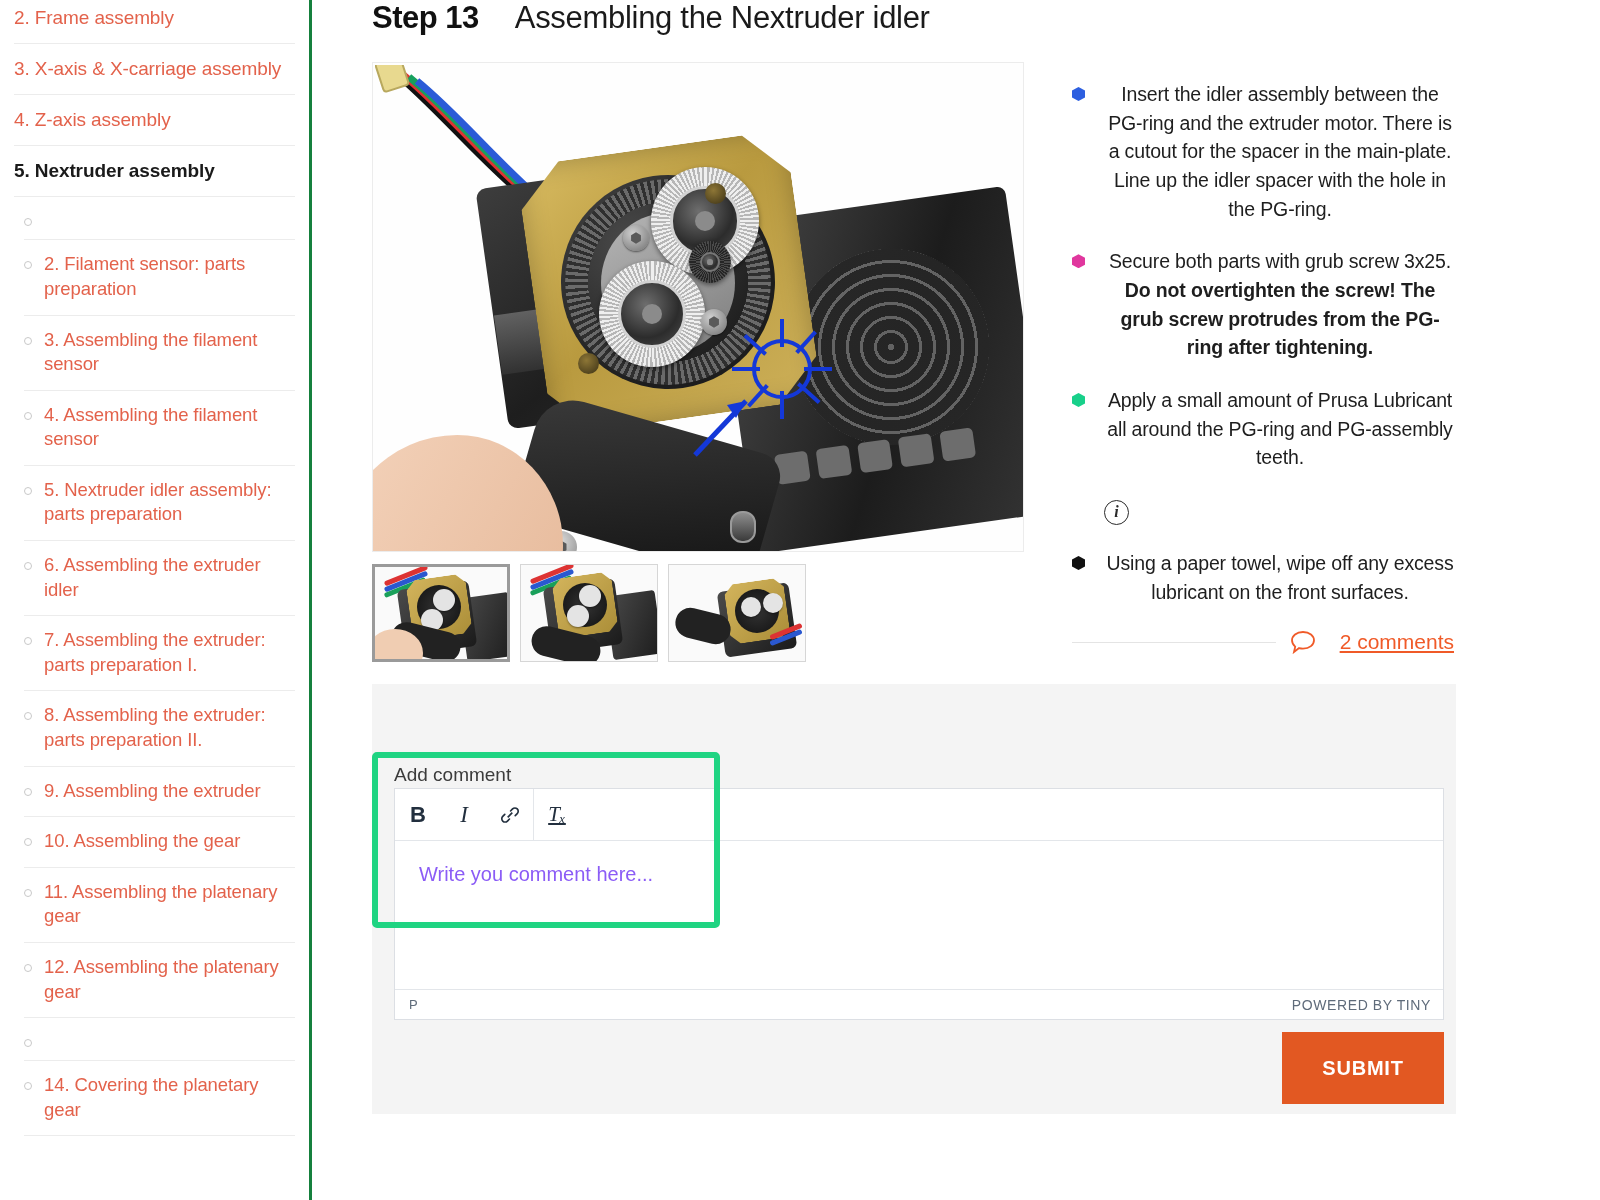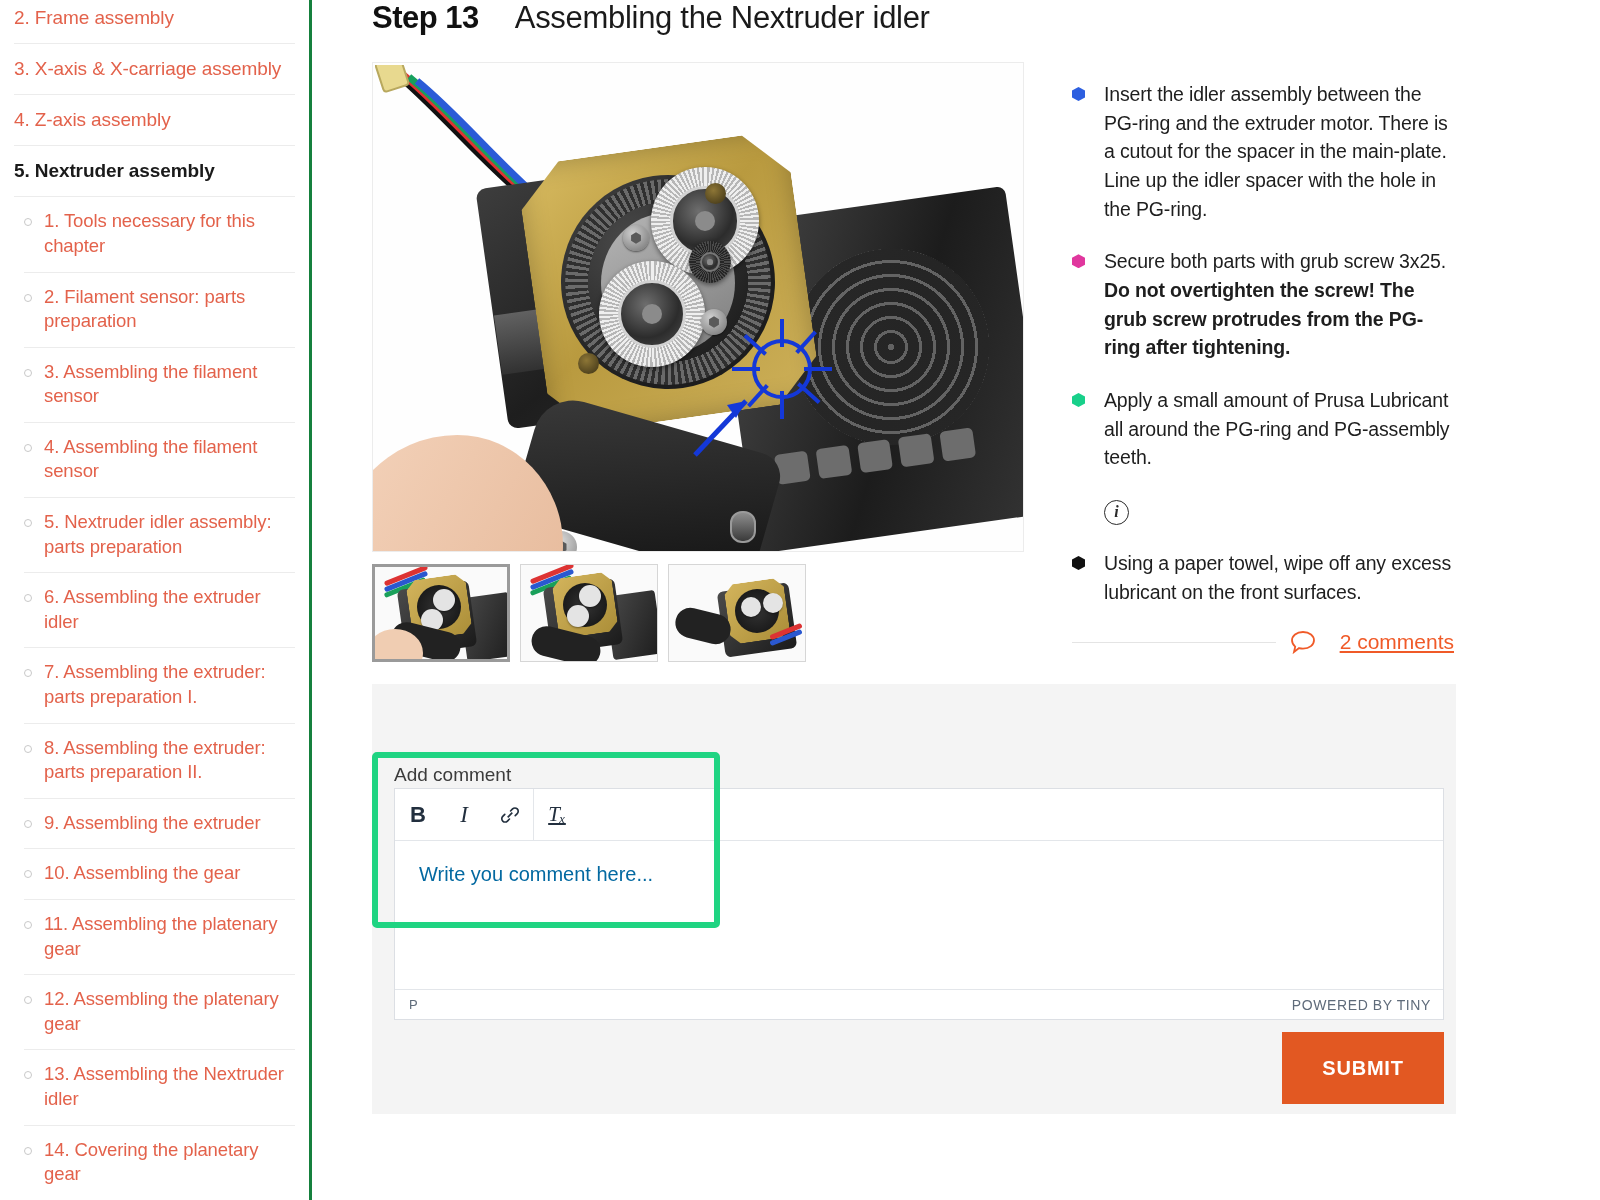--- a/index.html
+++ b/index.html
@@ -273,21 +273,21 @@
   .instr-col {
     flex: 1 1 auto;
     padding-left: 48px;
     padding-top: 18px;
   }
   .bullet-row { display: flex; gap: 19px; margin-bottom: 24px; }
   .hexb {
     flex: 0 0 13px; width: 13px; height: 14px; margin-top: 7px;
     clip-path: polygon(50% 0,100% 25%,100% 75%,50% 100%,0 75%,0 25%);
   }
-  .btext { font-size: 19.5px; line-height: 1.47; color: #1e1e1e; letter-spacing: -0.15px; }
+  .btext { font-size: 19.5px; line-height: 1.47; color: #1e1e1e; letter-spacing: -0.15px; text-align: center; }
   .btext b { font-weight: bold; }
   .tip-row { display: flex; gap: 14px; margin: 20px 0 24px 32px; }
   .tip-ico {
     flex: 0 0 25px; width: 25px; height: 25px; border-radius: 50%;
     border: 1.6px solid #2a2a2a; margin-top: 4px;
     font-size: 16px; font-style: italic; font-weight: bold;
     display: flex; align-items: center; justify-content: center;
     font-family: "Liberation Serif", serif; color: #2a2a2a;
   }
 
@@ -333,21 +333,21 @@
   .tb-group { display: flex; align-items: center; height: 100%; border-right: 1px solid #e3e6ea; }
   .tb-btn {
     width: 46px; height: 100%;
     display: flex; align-items: center; justify-content: center;
     color: #222f3e; font-size: 21px;
   }
   .tb-btn.bold { font-weight: bold; font-size: 22px; }
   .tb-btn.italic { font-family: "Liberation Serif", serif; font-style: italic; font-size: 23px; }
   .ebody {
     height: 148px; padding: 22px 24px;
-    font-size: 20px; color: #0369a1;
+    font-size: 20px; color: #8b5cf6;
   }
   .estatus {
     height: 30px; border-top: 1px solid #e3e6ea;
     display: flex; align-items: center; justify-content: space-between;
     padding: 0 12px 0 14px;
     font-size: 13px; color: #5f6b7a;
   }
   .estatus .tiny { letter-spacing: .6px; font-size: 14px; }
   .submit-row { display: flex; justify-content: flex-end; width: 1050px; margin-top: 12px; }
   .submit-btn {
@@ -365,21 +365,20 @@
   <div class="sidebar">
     <div class="nav-top">
       <div class="nav-item first">2. Frame assembly</div>
       <div class="nav-item">3. X-axis &amp; X-carriage assembly</div>
       <div class="nav-item">4. Z-axis assembly</div>
       <div class="nav-item current">5. Nextruder assembly</div>
     </div>
     <div class="sub-list">
       <div class="sub-item">
         <span class="bullet-ring"></span>
-        <span class="sub-label">1. Tools necessary for this chapter</span>
       </div>
       <div class="sub-item">
         <span class="bullet-ring"></span>
         <span class="sub-label">2. Filament sensor: parts preparation</span>
       </div>
       <div class="sub-item">
         <span class="bullet-ring"></span>
         <span class="sub-label">3. Assembling the filament sensor</span>
       </div>
       <div class="sub-item">
@@ -413,21 +412,20 @@
       <div class="sub-item">
         <span class="bullet-ring"></span>
         <span class="sub-label">11. Assembling the platenary gear</span>
       </div>
       <div class="sub-item">
         <span class="bullet-ring"></span>
         <span class="sub-label">12. Assembling the platenary gear</span>
       </div>
       <div class="sub-item">
         <span class="bullet-ring"></span>
-        <span class="sub-label">13. Assembling the Nextruder idler</span>
       </div>
       <div class="sub-item">
         <span class="bullet-ring"></span>
         <span class="sub-label">14. Covering the planetary gear</span>
       </div>
 
     </div>
   </div>
 
   <div class="main">

